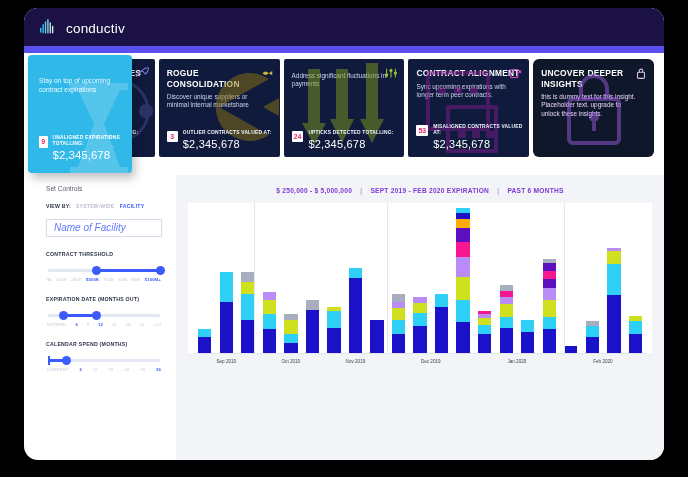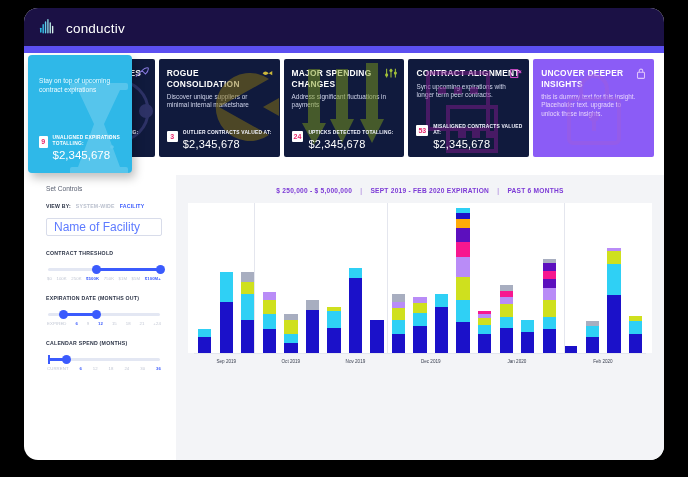--- a/index.html
+++ b/index.html
@@ -21,21 +21,21 @@
 
   
   .cards {
     position:relative; height:108px; background:#ffffff; padding:6px 10px 0 10px;
   }
   .cardrow { display:flex; gap:4px; height:98px; }
   .card {
     position:relative; flex:1 1 0; background:#101a3d; border-radius:2px;
     overflow:hidden; padding:9px 8px 6px 8px; color:#fff;
   }
-  .card.purple { background:#8b5cf6; }
+  .card.purple { background:#0f172a;border-radius:6px; }
   .card-title { font-size:8.4px; font-weight:bold; line-height:1.25; letter-spacing:.25px; }
   .card-sub { font-size:6.4px; line-height:1.32; margin-top:4px; color:#cfd4ea; max-width:94%; }
   .card.purple .card-sub { color:#e7d4fb; }
   .card-foot { position:absolute; left:8px; right:6px; bottom:7px; display:flex; align-items:flex-start; gap:5px; }
   .badge {
     background:#fff; color:#e8246b; font-size:7px; font-weight:bold;
     min-width:11px; height:11px; line-height:11px; text-align:center;
     border-radius:1px; padding:0 2px; margin-top:1px;
   }
   .foot-txt { flex:1; }
@@ -63,22 +63,23 @@
   .lower { display:flex; padding:14px 0 0 0; height:306px; }
 
   .controls { width:152px; padding:10px 14px 0 22px; }
   .ctl-head { font-size:6.6px; color:#5a6172; margin-bottom:11px; }
   .viewby { display:flex; align-items:center; gap:5px; margin-bottom:8px; }
   .viewby-lbl { font-size:5.2px; font-weight:bold; color:#2c3447; letter-spacing:.2px; }
   .viewby-opt { font-size:5.2px; font-weight:bold; color:#b9bfcd; letter-spacing:.2px; }
   .viewby-opt.on { color:#3b5bfd; }
   .facility-input {
     width:100%; height:18px; border:1px solid #d8dcea; border-radius:2px;
-    font-size:12px; color:#5e7bff; padding:0 7px; outline:none; background:#fff;
+    font-size:10px; color:#5e7bff; padding:0 7px; outline:none; background:#fff;
     font-family:"Liberation Sans", sans-serif;
+    font-style:italic;
   }
   .slider-block { margin-top:14px; }
   .sl-title { font-size:5.2px; font-weight:bold; color:#2c3447; letter-spacing:.25px; margin-bottom:12px; }
   .track { position:relative; height:3px; background:#e3e7f3; border-radius:2px; margin:0 2px; }
   .track .fill { position:absolute; height:3px; background:#3b5bfd; border-radius:2px; }
   .knob { position:absolute; width:9px; height:9px; background:#3b5bfd; border-radius:50%; top:-3px; }
   .endcap { position:absolute; width:2px; height:9px; background:#3b5bfd; top:-3px; left:0; }
   .ticks { display:flex; justify-content:space-between; margin-top:5px; padding:0 1px; }
   .tick { font-size:4.3px; color:#c2c7d4; letter-spacing:.1px; }
   .tick.on { color:#3b5bfd; font-weight:bold; }
@@ -182,21 +183,20 @@
                 <line x1="3" y1="2" x2="3" y2="12"></line>
                 <line x1="8" y1="2" x2="8" y2="12"></line>
                 <line x1="13" y1="2" x2="13" y2="12"></line>
               </g>
               <g fill="#a9c93a">
                 <circle cx="3" cy="9" r="1.8"></circle>
                 <circle cx="8" cy="4" r="1.8"></circle>
                 <circle cx="13" cy="7" r="1.8"></circle>
               </g>
             </svg></div>
-          <div class="card-title">MAJOR SPENDING CHANGES</div>
           <div class="card-sub">Address significant fluctuations in payments</div>
           <div class="card-foot">
         <div class="badge">24</div>
         <div class="foot-txt">
           <div class="foot-label">UPTICKS DETECTED TOTALLING:</div>
           <div class="foot-value">$2,345,678</div>
         </div>
           </div>
         </div>
         <div class="card">

